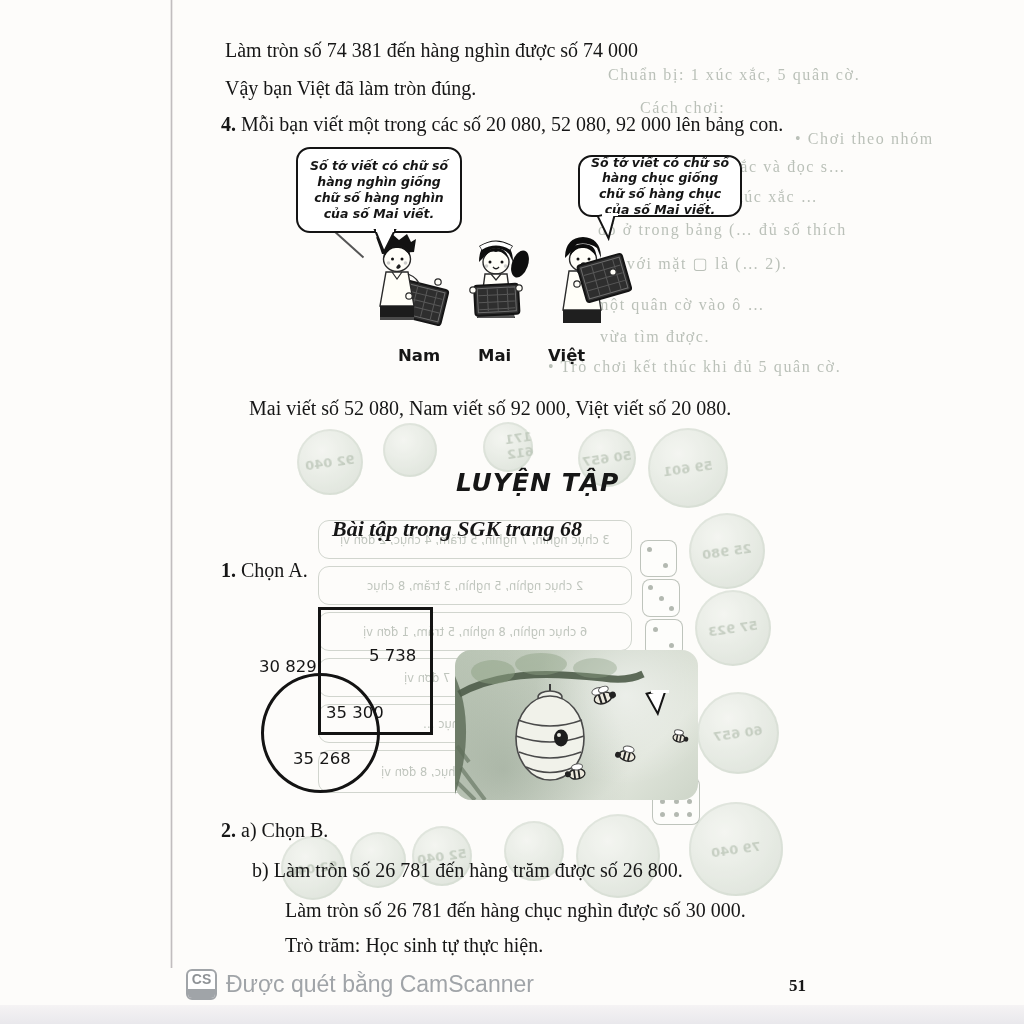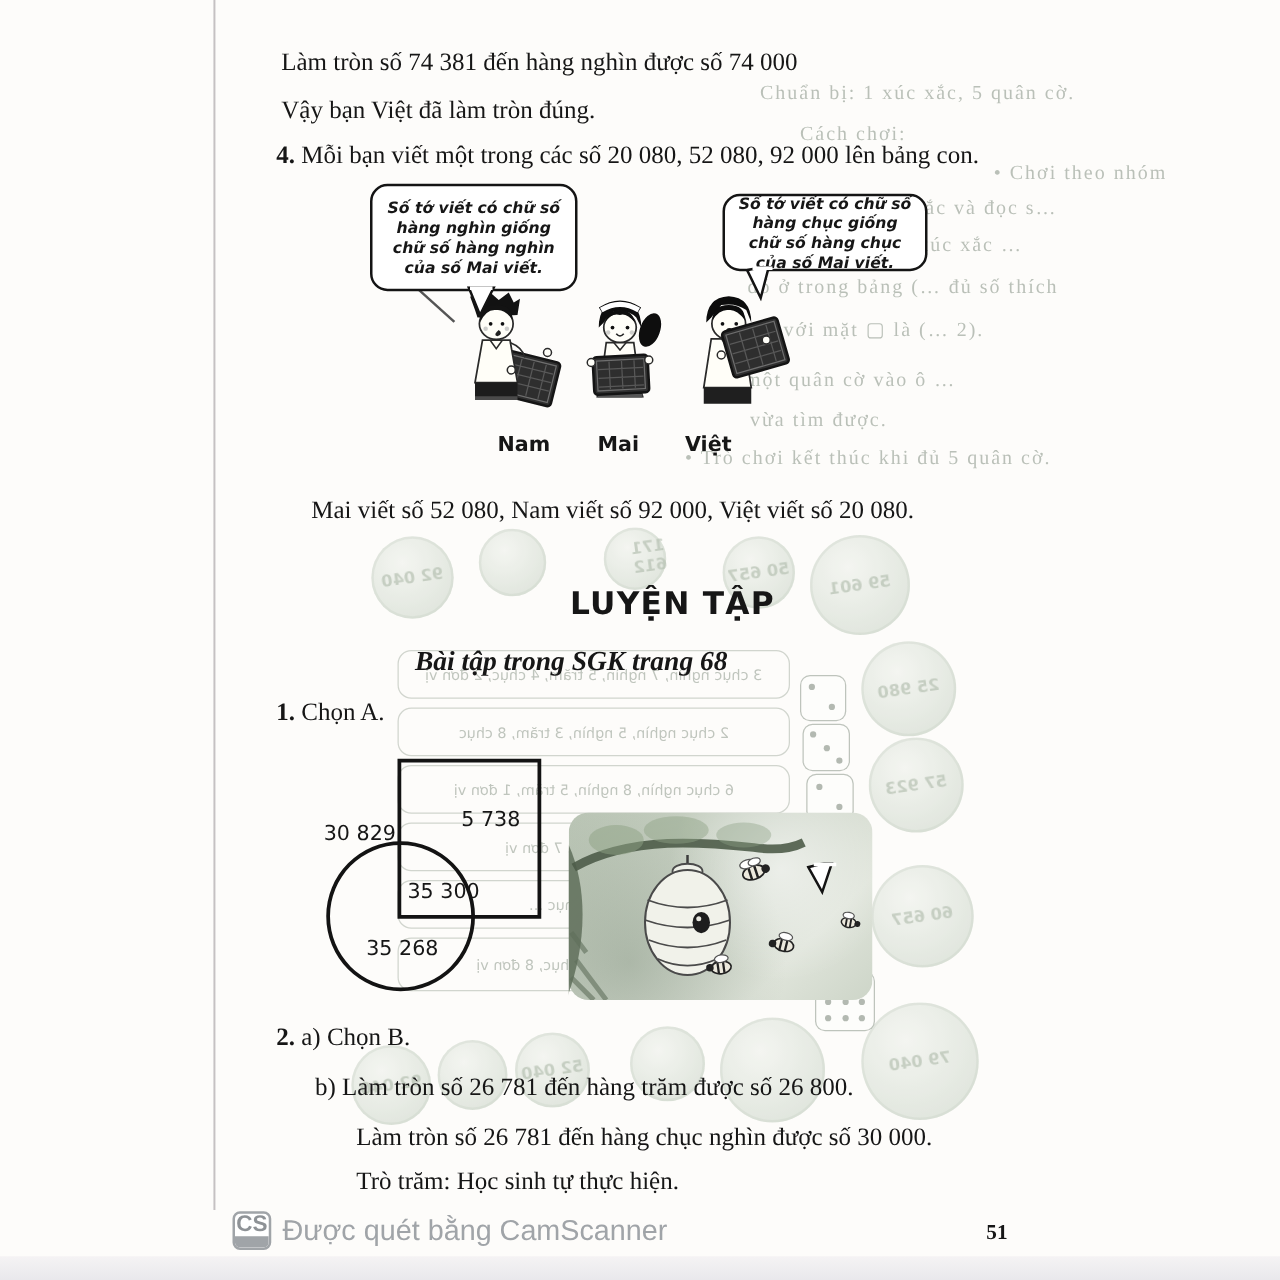--- a/index.html
+++ b/index.html
@@ -22,21 +22,21 @@
     background:radial-gradient(circle at 38% 32%,#f2f4ef 0%,#e4e9e1 46%,#d3dbd0 100%);
     box-shadow:inset 0 0 0 2px rgba(190,200,186,.35);
     display:flex;align-items:center;justify-content:center;opacity:.8;}
   .ball span{transform:scaleX(-1) rotate(8deg);font-family:"DejaVu Sans",sans-serif;
     font-weight:bold;font-size:13px;color:rgba(168,182,164,.75);filter:blur(.3px);}
   .die{border:1.5px solid rgba(128,140,126,.5);border-radius:8px;background:rgba(255,255,255,.3);}
   .die i{position:absolute;width:5px;height:5px;border-radius:50%;background:rgba(118,130,116,.55);}
   
   .body-line{font-size:20px;line-height:1.2;white-space:nowrap;}
   .num-bold{font-weight:bold;}
-  .section-title{font-family:"DejaVu Sans",sans-serif;font-weight:bold;
+  .section-title{font-family:"DejaVu Sans",sans-serif;font-weight:bold;font-style:italic;
     font-size:25px;letter-spacing:1px;}
   .subtitle{font-weight:bold;font-style:italic;font-size:22px;white-space:nowrap;}
   
   .bubble{background:#fff;border:2px solid #141414;border-radius:14px;
     font-family:"DejaVu Sans",sans-serif;font-weight:bold;font-style:italic;
     display:flex;align-items:center;justify-content:flex-end;text-align:center;z-index:6;}
   
   #dg-square{left:318px;top:607px;width:109px;height:122px;border:3px solid #131313;z-index:5;}
   #dg-circle{left:261px;top:673px;width:113px;height:114px;border:3px solid #131313;border-radius:50%;z-index:5;}
   .dg-num{font-family:"DejaVu Sans",sans-serif;font-size:16.5px;font-weight:500;z-index:6;white-space:nowrap;}
@@ -45,21 +45,21 @@
     background:
       radial-gradient(circle at 70% 30%,rgba(255,255,255,.55) 0%,rgba(255,255,255,0) 45%),
       radial-gradient(circle at 20% 80%,rgba(110,128,108,.35) 0%,rgba(0,0,0,0) 55%),
       linear-gradient(135deg,#b9c4b4 0%,#ccd4c7 40%,#dfe4da 75%,#cdd5c8 100%);}
   
   .kid-label{font-family:"DejaVu Sans",sans-serif;font-weight:bold;font-size:16.5px;z-index:6;}
   
   #footer-text{font-family:"Liberation Sans",sans-serif;font-size:23px;color:#a0a4a8;z-index:8;white-space:nowrap;}
   #cs-icon{width:31px;height:31px;border:2px solid #a0a4a8;border-radius:6px;background:#fff;
     box-sizing:border-box;z-index:8;overflow:hidden;}
-  #cs-icon b{display:block;font-family:"Liberation Sans",sans-serif;font-size:18px;
+  #cs-icon b{display:block;font-family:"Liberation Sans",sans-serif;font-size:14px;
     color:#8e9296;text-align:center;line-height:17px;}
   #cs-icon i{display:block;position:absolute;left:0;bottom:0;width:100%;height:9px;background:#a0a4a8;}
   #page-num{font-size:17px;font-weight:bold;z-index:8;}
   svg{display:block;}
 </style>
 </head>
 <body>
 
 <div id="page">
 

